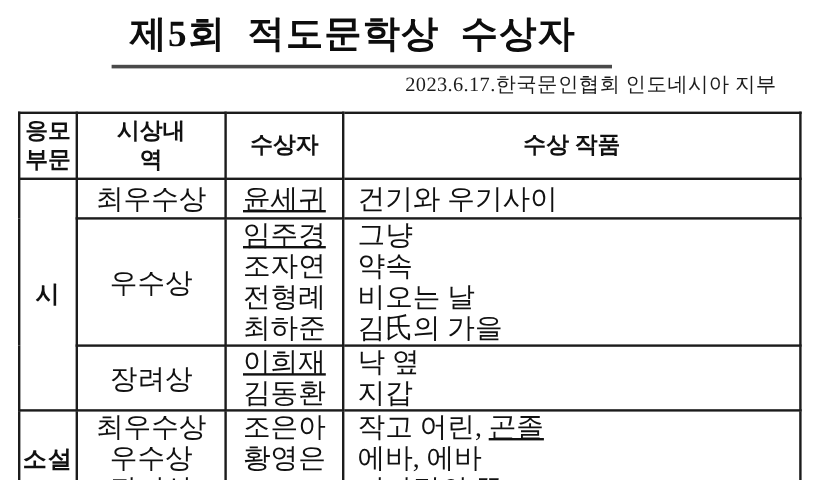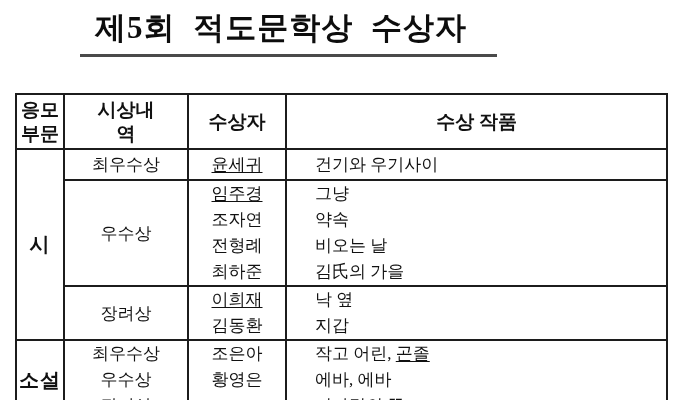--- a/index.html
+++ b/index.html
@@ -5,66 +5,67 @@
   html,body { margin:0; padding:0; }
   body {
     width:681px; height:400px; overflow:hidden;
     background:#ffffff; position:relative;
     font-family:"Liberation Serif", serif;
     color:#111111;
   }
   .page { position:absolute; inset:0; background:#fff; }
 
   .doc-title {
-    position:absolute; top:7px; left:80px;
+    position:absolute; top:7px; left:93px;
     font-size:31px; font-weight:700; letter-spacing:1px; word-spacing:9px;
     color:#0d0d0d;
     padding:0 30px 5px 15px;
     border-bottom:3px solid #4a4a4a;
     white-space:nowrap;
   }
   .doc-subtitle {
     position:absolute; top:59px; right:34px;
     font-size:17px; color:#1c1c1c; letter-spacing:0.3px;
     white-space:nowrap;
   }
 
   table.award-table {
     position:absolute; top:93px; left:15px;
     width:651px; border-collapse:collapse; table-layout:fixed;
   }
   .award-table th, .award-table td {
     border:2px solid #1c1c1c;
     padding:0; vertical-align:middle; text-align:center;
-    font-size:17px; color:#111;
+    font-size:23px; color:#111;
   }
   .award-table th {
     font-size:19px; font-weight:700; line-height:24px;
     white-space:pre-line; height:53px;
   }
   td.cat { font-size:20px; font-weight:700; letter-spacing:1px; }
   td.work, .work .line { text-align:left; }
-  td.work { padding-left:28px; }
+  td.work { padding-left:11px; }
   .line { height:26px; line-height:26px; white-space:nowrap; overflow:hidden; }
   tr.r1 td { height:29px; }
   .sq {
     text-decoration-line:underline;
     text-decoration-style:wavy;
     text-decoration-color:#d1562b;
     text-decoration-thickness:1px;
     text-underline-offset:2px;
     text-decoration:underline;
   }
 </style>
 </head>
 <body>
 
 <div class="page">
 
   <div class="doc-title">제5회 적도문학상 수상자</div>
+  <div class="doc-subtitle">2023.6.17.한국문인협회 인도네시아 지부</div>
 
   <table class="award-table">
     <colgroup>
       <col style="width:48px">
         <col style="width:124px">
         <col style="width:98px">
         <col style="width:381px">
     </colgroup>
     <thead>
       <tr>

